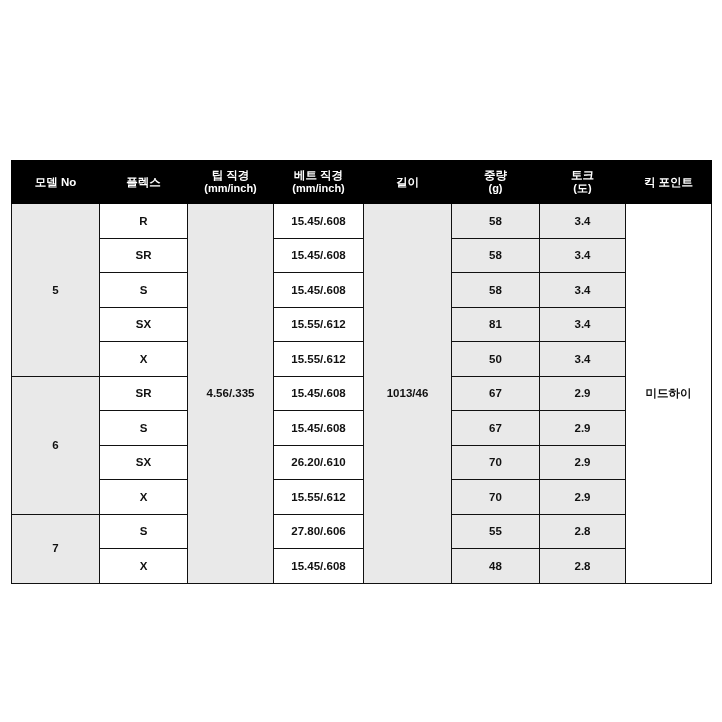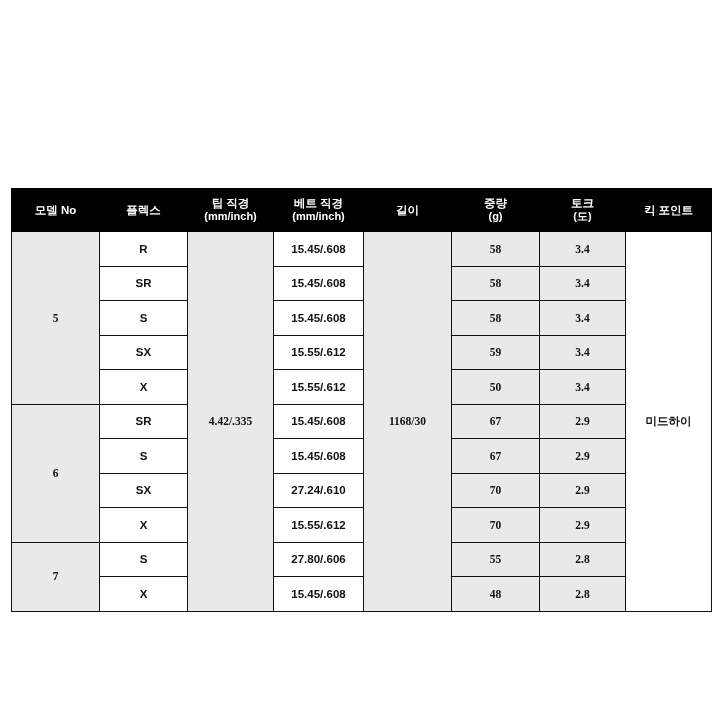--- a/index.html
+++ b/index.html
@@ -18,21 +18,20 @@
     height: 722px;
     position: relative;
     background: #ffffff;
     box-sizing: border-box;
   }
   .table-wrap {
     position: absolute;
     left: 11px;
     top: 160px;
     width: 700px;
-    margin-top: 28px;
   }
   table.spec {
     border-collapse: collapse;
     table-layout: fixed;
     width: 700px;
     background: #ffffff;
   }
   table.spec th, table.spec td {
     border: 1px solid #111111;
     text-align: center;
@@ -55,21 +54,20 @@
     font-size: 11px;
     font-weight: bold;
     text-align: center;
   }
   table.spec tbody td {
     height: 33.5px;
     background: #ffffff;
   }
   td.shade {
     background: #e9e9e9 !important;
-    font-family: Liberation Serif, serif;
   }
   
   col.c-model   { width: 88px; }
   col.c-flex    { width: 88px; }
   col.c-tip     { width: 86px; }
   col.c-butt    { width: 90px; }
   col.c-length  { width: 88px; }
   col.c-weight  { width: 88px; }
   col.c-torque  { width: 86px; }
   col.c-kick    { width: 86px; }
@@ -124,43 +122,43 @@
             <span>킥 포인트</span>
             <span class="sub"></span>
           </th>
         </tr>
       </thead>
       <tbody>
 
         <tr>
           <td class="shade" rowspan="5">5</td>
           <td>R</td>
-          <td class="shade" rowspan="11">4.42/.335</td>
-          <td>15.45/.608</td>
-          <td class="shade" rowspan="11">1168/30</td>
+          <td class="shade" rowspan="11">4.56/.335</td>
+          <td>15.45/.608</td>
+          <td class="shade" rowspan="11">1013/46</td>
           <td class="shade">58</td>
           <td class="shade">3.4</td>
           <td rowspan="11">미드하이</td>
         </tr>
         <tr>
           <td>SR</td>
           <td>15.45/.608</td>
           <td class="shade">58</td>
           <td class="shade">3.4</td>
         </tr>
         <tr>
           <td>S</td>
           <td>15.45/.608</td>
           <td class="shade">58</td>
           <td class="shade">3.4</td>
         </tr>
         <tr>
           <td>SX</td>
           <td>15.55/.612</td>
-          <td class="shade">59</td>
+          <td class="shade">81</td>
           <td class="shade">3.4</td>
         </tr>
         <tr>
           <td>X</td>
           <td>15.55/.612</td>
           <td class="shade">50</td>
           <td class="shade">3.4</td>
         </tr>
 
         <tr>
@@ -171,21 +169,21 @@
           <td class="shade">2.9</td>
         </tr>
         <tr>
           <td>S</td>
           <td>15.45/.608</td>
           <td class="shade">67</td>
           <td class="shade">2.9</td>
         </tr>
         <tr>
           <td>SX</td>
-          <td>27.24/.610</td>
+          <td>26.20/.610</td>
           <td class="shade">70</td>
           <td class="shade">2.9</td>
         </tr>
         <tr>
           <td>X</td>
           <td>15.55/.612</td>
           <td class="shade">70</td>
           <td class="shade">2.9</td>
         </tr>
 

